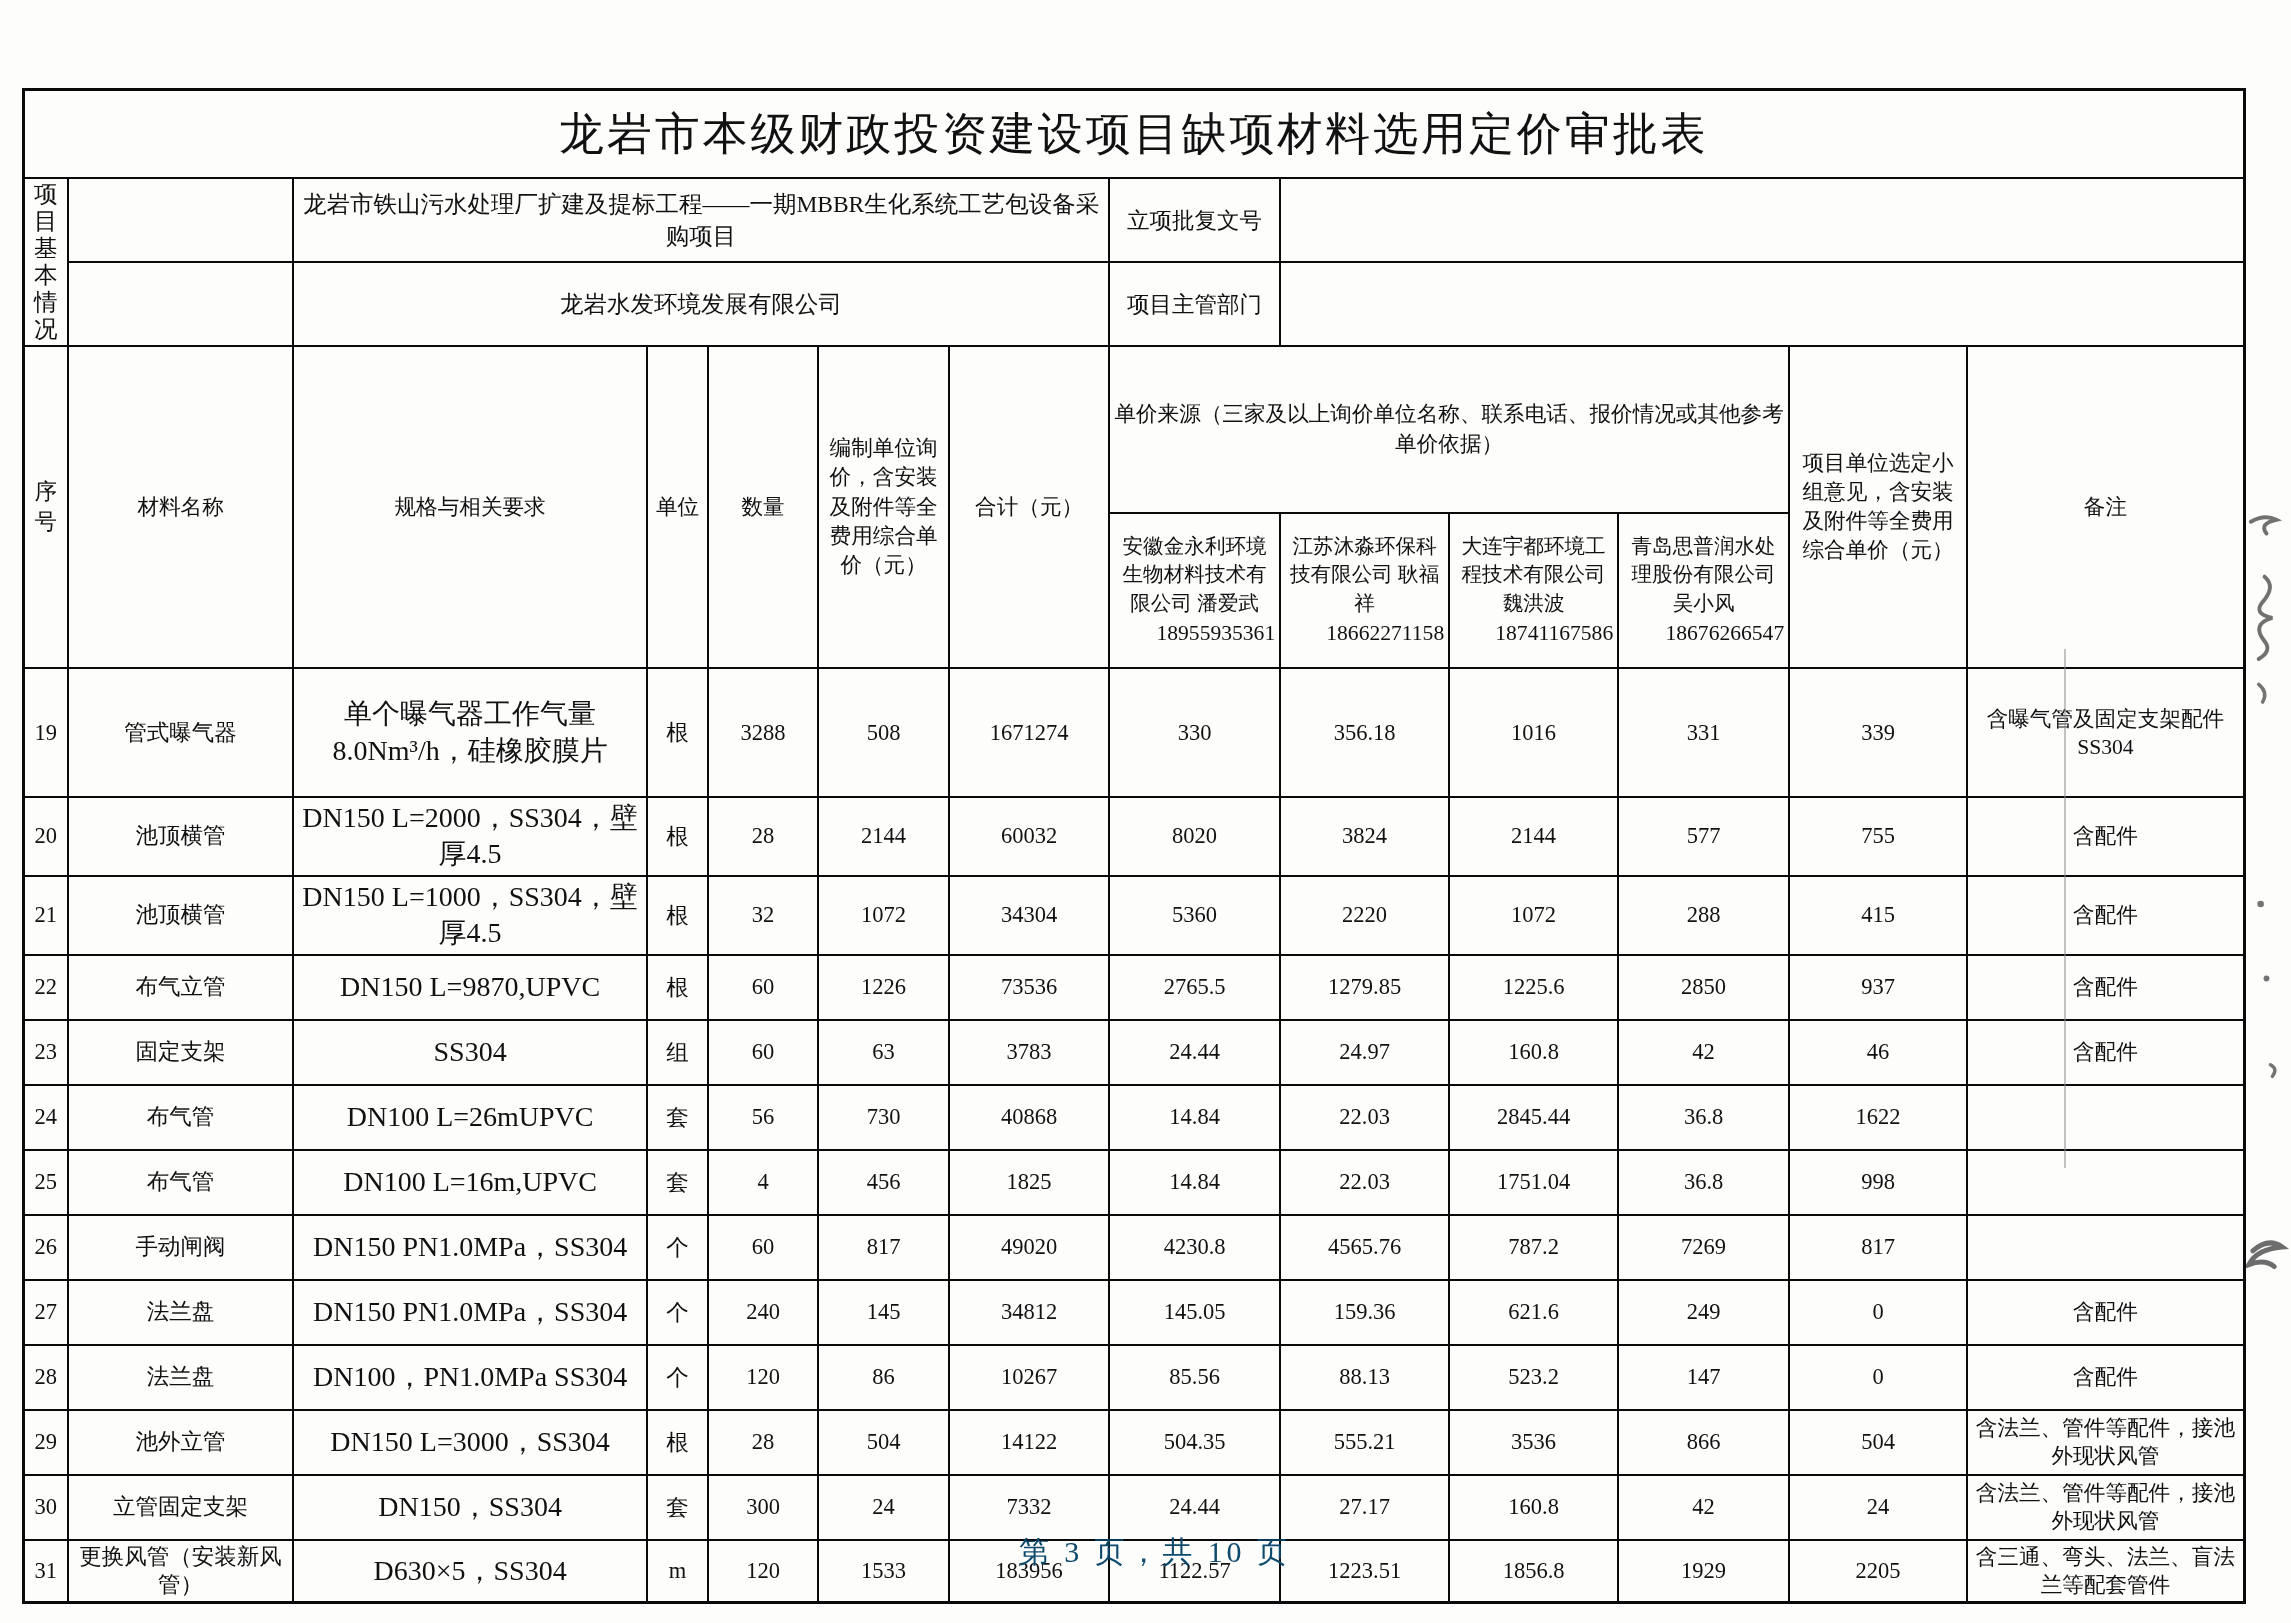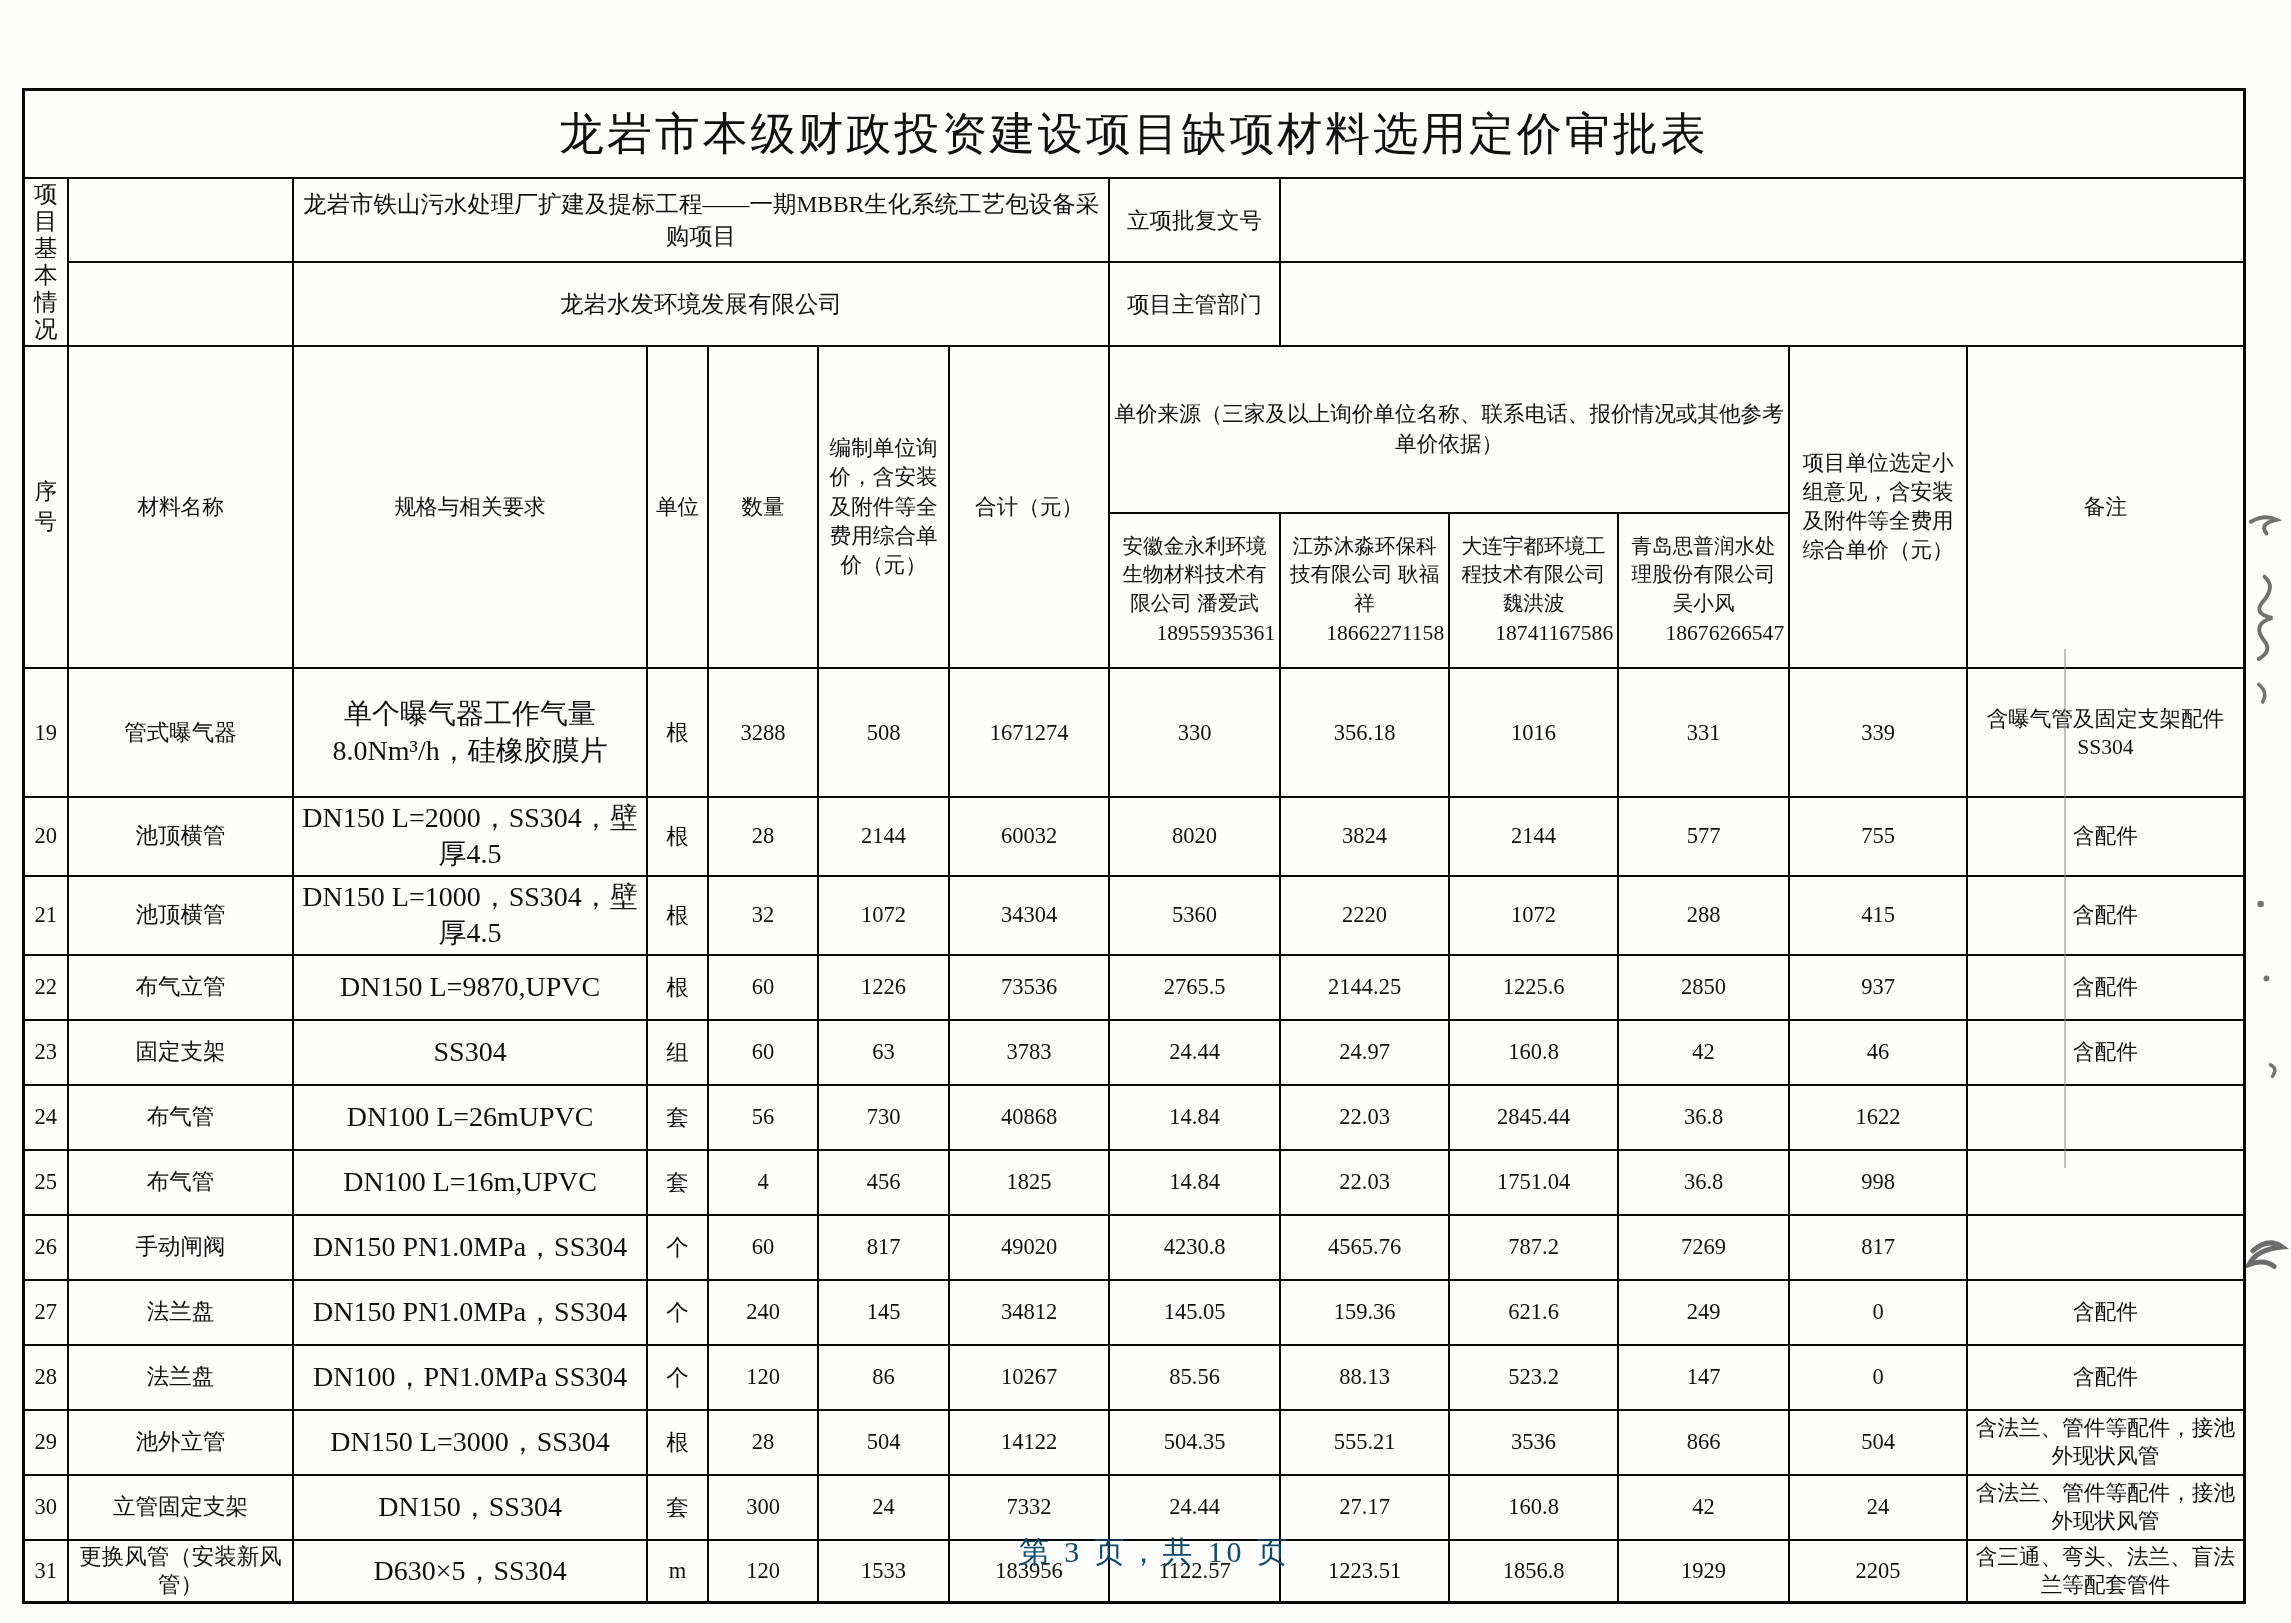--- a/index.html
+++ b/index.html
@@ -228,21 +228,21 @@
         </tr>
         <tr>
           <td class="c-seq">22</td>
           <td class="c-material">布气立管</td>
           <td class="c-spec">DN150 L=9870,UPVC</td>
           <td class="c-unit">根</td>
           <td class="c-qty">60</td>
           <td class="c-compiled">1226</td>
           <td class="c-total">73536</td>
           <td class="c-q1">2765.5</td>
-          <td class="c-q2">2144.25</td>
+          <td class="c-q2">1279.85</td>
           <td class="c-q3">1225.6</td>
           <td class="c-q4">2850</td>
           <td class="c-selected">937</td>
           <td class="c-remark">含配件</td>
         </tr>
         <tr>
           <td class="c-seq">23</td>
           <td class="c-material">固定支架</td>
           <td class="c-spec">SS304</td>
           <td class="c-unit">组</td>

